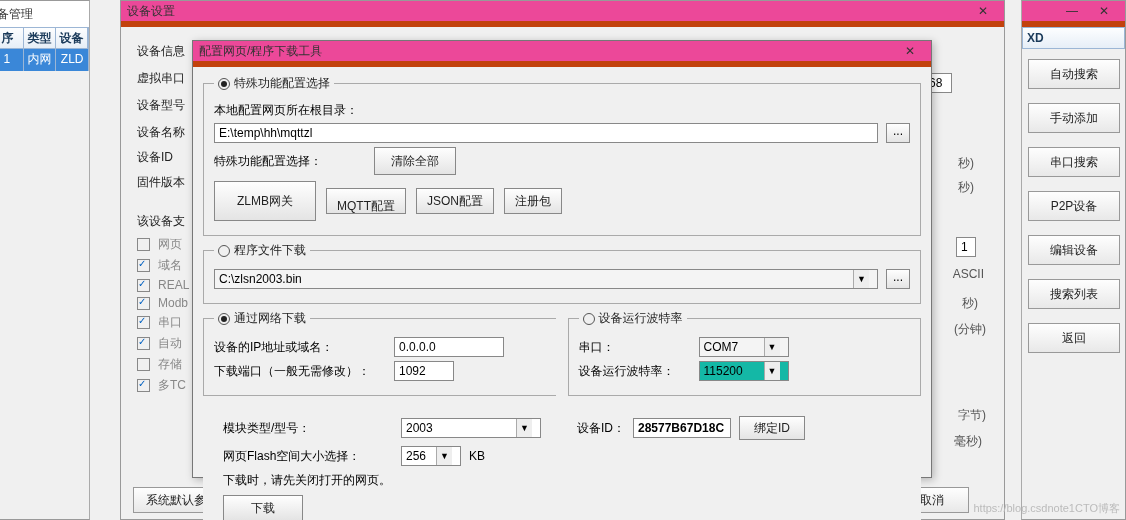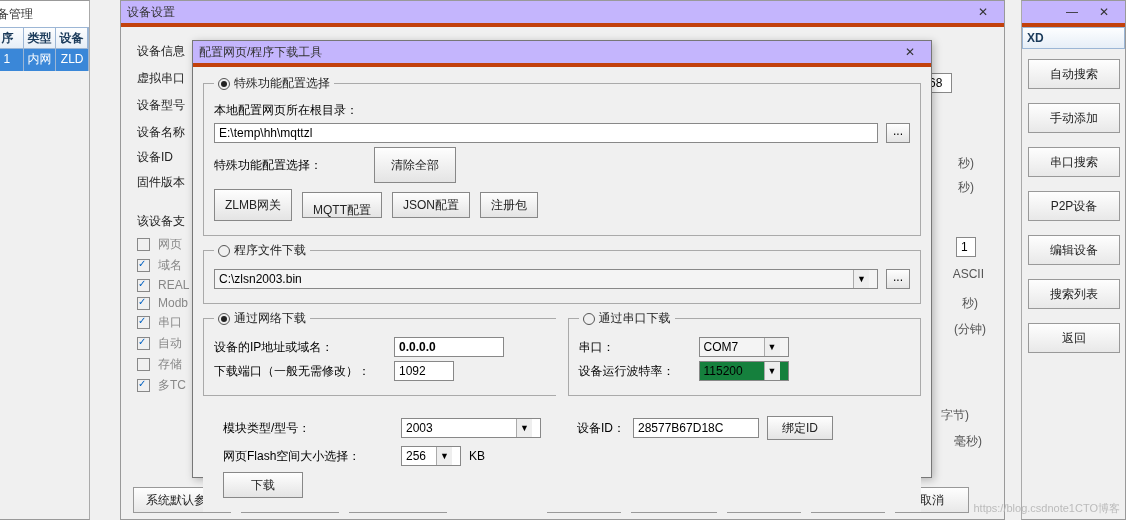--- a/index.html
+++ b/index.html
@@ -1,18 +1,18 @@
 <!DOCTYPE html>
 <html><head>
 <meta charset="utf-8">
 <style>
 *{box-sizing:border-box;margin:0;padding:0;font-family:"Microsoft YaHei","SimSun",sans-serif;font-size:12px}
 body{background:#f0f0f0;width:1126px;height:520px;overflow:hidden;position:relative}
 .window{position:absolute;background:#f0f0f0;border:1px solid #999}
-.titlebar{background:#c4b5fd;border-bottom:4px solid #c2410c;height:26px;display:flex;align-items:center;padding:0 6px;justify-content:space-between}
+.titlebar{background:#ec4899;border-bottom:6px solid #c2410c;height:26px;display:flex;align-items:center;padding:0 6px;justify-content:space-between}
 .titlebar .title{color:#333}
 .titlebar .controls{display:flex;gap:2px}
 .titlebar .controls span{width:30px;height:22px;display:flex;align-items:center;justify-content:center;color:#333}
 
 .win-mgmt{left:-10px;top:0;width:100px;height:520px;border-right:1px solid #aaa}
 .win-mgmt .titlebar{border:none;background:#fff}
 .gridhead{display:flex;height:22px;background:linear-gradient(#fdfeff,#e6eef7);border:1px solid #9cb6d5}
 .gridhead div{flex:1;border-right:1px solid #9cb6d5;text-align:center;line-height:21px;font-weight:bold;color:#1a3a5a}
 .gridrow{display:flex;height:22px;background:#3a87d8;color:#fff}
 .gridrow div{flex:1;border-right:1px solid #9cb6d5;text-align:center;line-height:21px}
@@ -118,21 +118,21 @@
         <span class="chklabel">多TC</span>
       </div>
 
     <span class="behind-text" style="right:52px;top:46px"><input type="text" style="width: 28px;" value="68"></span>
     <span class="behind-text" style="right:30px;top:128px">秒)</span>
     <span class="behind-text" style="right:30px;top:152px">秒)</span>
     <span class="behind-text" style="right:28px;top:210px"><input type="text" style="width: 20px;" value="1"></span>
     <span class="behind-text" style="right:20px;top:240px">ASCII</span>
     <span class="behind-text" style="right:26px;top:268px">秒)</span>
     <span class="behind-text" style="right:18px;top:294px">(分钟)</span>
-    <span class="behind-text" style="right:35px;top:380px">字节)</span>
+    <span class="behind-text" style="right:18px;top:380px">字节)</span>
     <span class="behind-text" style="right:22px;top:406px">毫秒)</span>
 
     <div class="bottom-btns">
       <button class="btn">系统默认参数</button>
       <button class="btn">保存默认参数</button>
       <button class="btn">加载默认参数</button>
       <div style="width:80px"></div>
       <button class="btn">修改密码</button>
       <button class="btn">固件与配置</button>
       <button class="btn">重启设备</button>
@@ -173,24 +173,24 @@
       <legend><span class="radio on"></span><span>特殊功能配置选择</span></legend>
       <div class="row">
           <span>本地配置网页所在根目录：</span>
         </div>
       <div class="row">
         <input type="text" style="flex: 1 1 0%;" value="E:\temp\hh\mqttzl">
         <div class="dotbtn">...</div>
       </div>
       <div class="row" style="gap:52px">
         <span>特殊功能配置选择：</span>
-        <button class="smallbtn" style="padding:0 16px;height:36px">清除全部</button>
+        <button class="smallbtn" style="padding:0 16px;height:28px">清除全部</button>
       </div>
       <div class="row" style="gap:10px;margin-top:6px">
-        <button class="smallbtn" style="padding:0 10px;height:32px">ZLMB网关</button>
+        <button class="smallbtn" style="padding:0 22px;height:40px">ZLMB网关</button>
         <button class="smallbtn" style="padding:8px 10px;height:26px">MQTT配置</button>
         <button class="smallbtn" style="padding:0 10px;height:26px">JSON配置</button>
         <button class="smallbtn" style="padding:0 10px;height:26px">注册包</button>
       </div>
     </fieldset>
 
     <fieldset>
       <legend><span class="radio"></span><span>程序文件下载</span></legend>
       <div class="row">
         <div class="combo" style="flex:1;background:#f4f4f4">
@@ -199,66 +199,69 @@
         </div>
         <div class="dotbtn">...</div>
       </div>
     </fieldset>
 
     <div class="twocol">
       <fieldset>
         <legend><span class="radio on"></span><span>通过网络下载</span></legend>
         <div class="row" style="gap:20px">
           <span style="width:160px">设备的IP地址或域名：</span>
-          <input type="text" style="width: 110px; font-weight: bold;" value="0.0.0.0">
+          <input type="text" style="width: 110px;" value="0.0.0.0">
         </div>
         <div class="row" style="gap:20px">
           <span style="width:160px">下载端口（一般无需修改）：</span>
           <input type="text" style="width: 60px;" value="1092">
         </div>
       </fieldset>
       <fieldset>
-        <legend><span class="radio"></span><span>通过串口下载</span></legend>
+        <legend><span class="radio"></span><span>设备运行波特率</span></legend>
         <div class="row" style="gap:20px">
           <span style="width:100px">串口：</span>
           <div class="combo" style="width:90px;background:#f4f4f4">
               <span>COM7</span>
               <span class="arrow">▼</span>
             </div>
         </div>
         <div class="row" style="gap:20px">
           <span style="width:100px">设备运行波特率：</span>
-          <div class="combo" style="width:90px;background:#15803d">
+          <div class="combo" style="width:90px;background:#14b8a6">
               <span>115200</span>
               <span class="arrow">▼</span>
             </div>
         </div>
       </fieldset>
     </div>
 
     <div class="lowpane">
       <div class="row">
         <span style="width:170px">模块类型/型号：</span>
         <div class="combo" style="width:140px">
             <span>2003</span>
             <span class="arrow">▼</span>
           </div>
         <span style="width:20px"></span>
         <span>设备ID：</span>
-        <input type="text" style="width: 126px;" value="28577B67D18C">
+        <input type="text" style="width: 98px; font-weight: bold;" value="28577B67D18C">
         <button class="smallbtn" style="height:24px;padding:0 14px">绑定ID</button>
       </div>
       <div class="row">
         <span style="width:170px">网页Flash空间大小选择：</span>
         <div class="combo" style="width:60px">
             <span>256</span>
             <span class="arrow">▼</span>
           </div>
         <span>KB</span>
       </div>
       <div class="row">
+          <span>下载时，请先关闭打开的网页。</span>
+        </div>
+      <div class="row">
           <button class="smallbtn" style="height:26px;width:80px">下载</button>
         </div>
     </div>
   </div>
 </div>
 
 <div style="position:absolute;right:6px;bottom:4px;color:#bbb;font-size:11px;z-index:20">https://blog.csdnote1CTO博客</div>
 
 </body></html>

